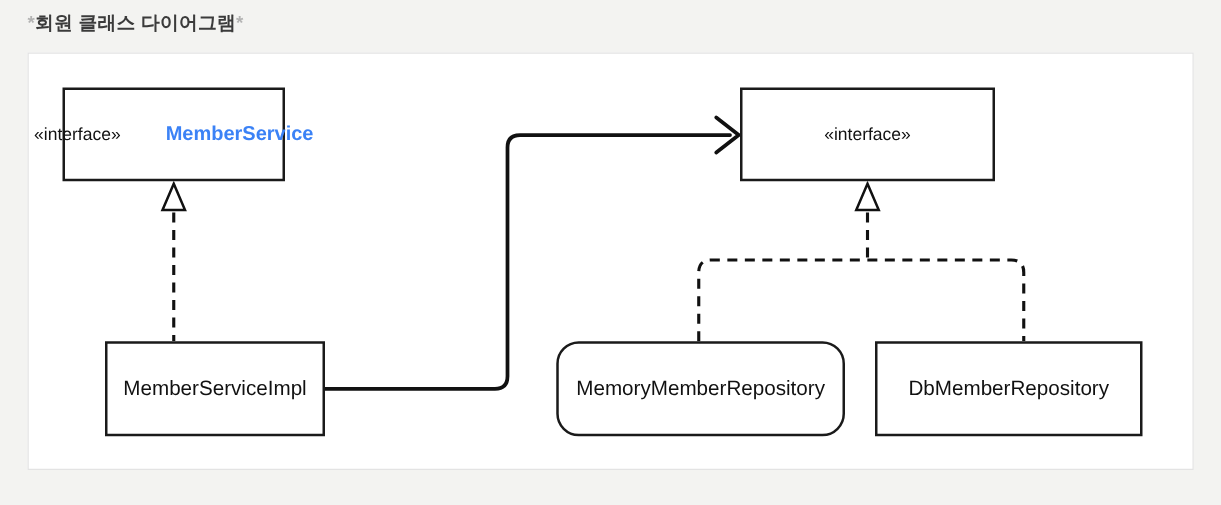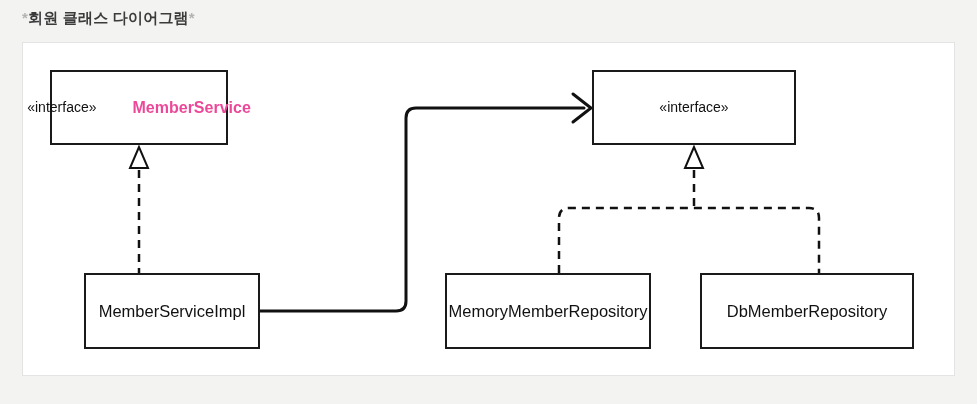--- a/index.html
+++ b/index.html
@@ -27,27 +27,27 @@
     position: absolute;
     background: #ffffff;
     border: 2px solid #1a1a1a;
     display: flex; flex-direction: row;
     align-items: center; justify-content: center;
     text-align: center;
     line-height: 1.25;
     z-index: 2;
   }
   .stereotype { font-size: 14px; color: #111; font-weight: 400; }
-  .iface-name { font-size: 16px; color: #ec4899; font-weight: 700; padding-left: 36px; }
+  .iface-name { font-size: 16px; color: #3b82f6; font-weight: 700; padding-left: 36px; }
   .impl-name  { font-size: 16.5px; color: #111; font-weight: 400; white-space: nowrap; }
 
   #box-member-service          { left: 27px;  top: 27px;  width: 178px; height: 75px; }
   #box-member-repository       { left: 569px; top: 27px;  width: 204px; height: 75px; }
   #box-member-service-impl     { left: 29px;  top: 230px; width: 176px; height: 76px; margin-left: 32px; }
-  #box-memory-member-repository{ left: 422px; top: 230px; width: 206px; height: 76px; }
+  #box-memory-member-repository{ left: 422px; top: 230px; width: 231px; height: 76px; border-radius: 18px; }
   #box-db-member-repository    { left: 677px; top: 230px; width: 214px; height: 76px; }
 
   .edges-svg {
     position: absolute; left: 0; top: 0;
     width: 931px; height: 332px;
     z-index: 1;
   }
   .solid-edge { stroke: #111; stroke-width: 3; fill: none; stroke-linecap: round; }
   .dashed-edge { stroke: #111; stroke-width: 2.5; fill: none; stroke-dasharray: 8 6; }
   .hollow-triangle { fill: #ffffff; stroke: #111; stroke-width: 2; stroke-linejoin: miter; }

